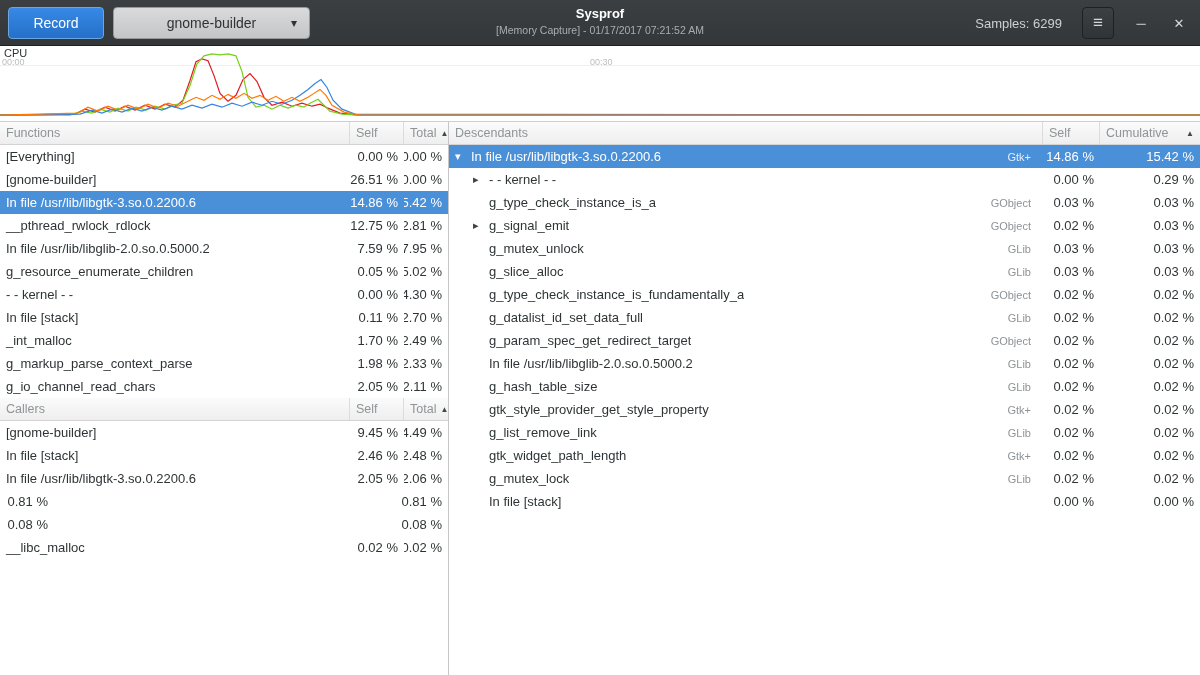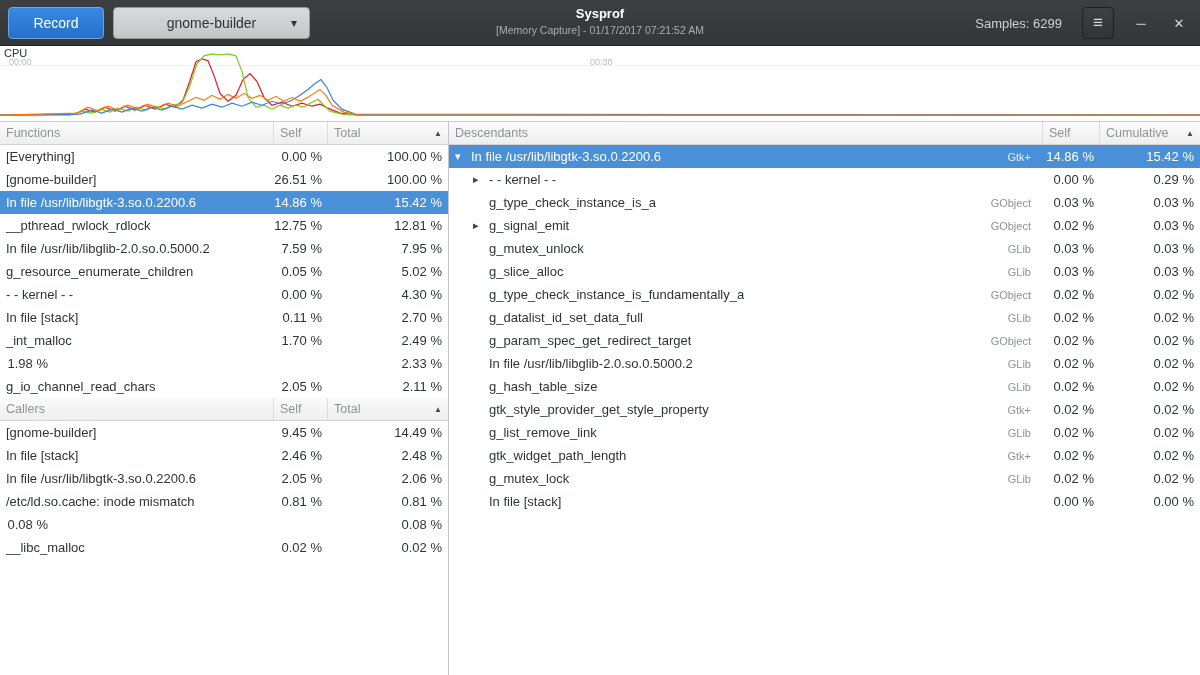--- a/index.html
+++ b/index.html
@@ -25,42 +25,42 @@
   .menu-btn { width:32px; height:32px; background:linear-gradient(#3c4043,#303436); border:1px solid #1e2123;
               border-radius:4px; color:#d4d6d7; font-size:17px; line-height:28px; cursor:pointer; }
   .win-btn { background:none; border:none; color:#d6d8d8; font-size:13px; width:22px; height:30px; cursor:pointer; }
 
   
   .cpu-area { position:relative; height:76px; background:#ffffff; border-bottom:1px solid #cfcfcf; }
   .cpu-area svg { position:absolute; inset:0; width:100%; height:100%; }
   .cpu-label { position:absolute; left:4px; top:1px; font-size:11px; color:#2e3436; }
   .cpu-grid { position:absolute; left:0; right:0; top:19px; height:1px; background:#efefef; }
   .tick { position:absolute; top:11px; font-size:9px; color:#bdbdbd; }
-  .tick-left { left:9px; }
+  .tick-left { left:2px; }
   .tick-mid { left:590px; }
 
   
   .panels { display:flex; height:553px; }
   .left-panel { width:449px; border-right:1px solid #c6c6c6; background:#fff; }
   .right-panel { flex:1; background:#fff; }
 
   .thead { height:23px; display:flex; background:linear-gradient(#fbfbfb,#eeeeee);
            border-bottom:1px solid #d3d3d3; color:#8f9496; font-size:12.5px; }
   .thead .cell { display:flex; align-items:center; padding:0 6px; border-right:1px solid #dcdcdc;
                  overflow:hidden; white-space:nowrap; cursor:pointer; }
   .thead .cell:last-child { border-right:none; }
   .sort-arrow { margin-left:auto; font-size:8px; color:#42484b; padding-left:4px; }
 
   .trow { height:23px; display:flex; align-items:stretch; font-size:13px; color:#2e3436; cursor:default; }
   .trow.sel { background:#4a90d9; color:#ffffff; }
   .cell { display:flex; align-items:center; overflow:hidden; white-space:nowrap; }
   .c-name { padding:4px 6px; }
   .num { justify-content:flex-end; padding:0 6px; }
 
-  .lc-name { width:274px; }
+  .lc-name { width:350px; }
   .lc-self { width:54px; }
   .lc-total { flex:1; }
   .rc-name { flex:1; }
   .rc-self { width:57px; }
   .rc-cum  { width:100px; }
 
   .expander { width:16px; flex:none; font-size:11px; color:#3d4244; cursor:pointer; }
   .sel .expander { color:#ffffff; }
   .fn-label { overflow:hidden; white-space:nowrap; }
   .lib-badge { margin-left:auto; padding:0 6px 0 8px; font-size:11px; color:#8e9397; flex:none; }
@@ -151,20 +151,21 @@
           <div class="cell c-name lc-name">In file [stack]</div>
           <div class="cell num lc-self">0.11 %</div>
           <div class="cell num lc-total">2.70 %</div>
         </div>
         <div class="trow">
           <div class="cell c-name lc-name">_int_malloc</div>
           <div class="cell num lc-self">1.70 %</div>
           <div class="cell num lc-total">2.49 %</div>
         </div>
         <div class="trow">
+          <div class="cell c-name lc-name">g_markup_parse_context_parse</div>
           <div class="cell num lc-self">1.98 %</div>
           <div class="cell num lc-total">2.33 %</div>
         </div>
         <div class="trow">
           <div class="cell c-name lc-name">g_io_channel_read_chars</div>
           <div class="cell num lc-self">2.05 %</div>
           <div class="cell num lc-total">2.11 %</div>
         </div>
       </div>
 
@@ -186,21 +187,20 @@
           <div class="cell c-name lc-name">In file [stack]</div>
           <div class="cell num lc-self">2.46 %</div>
           <div class="cell num lc-total">2.48 %</div>
         </div>
         <div class="trow">
           <div class="cell c-name lc-name">In file /usr/lib/libgtk-3.so.0.2200.6</div>
           <div class="cell num lc-self">2.05 %</div>
           <div class="cell num lc-total">2.06 %</div>
         </div>
         <div class="trow">
-          <div class="cell c-name lc-name">/etc/ld.so.cache: inode mismatch</div>
           <div class="cell num lc-self">0.81 %</div>
           <div class="cell num lc-total">0.81 %</div>
         </div>
         <div class="trow">
           <div class="cell num lc-self">0.08 %</div>
           <div class="cell num lc-total">0.08 %</div>
         </div>
         <div class="trow">
           <div class="cell c-name lc-name">__libc_malloc</div>
           <div class="cell num lc-self">0.02 %</div>

